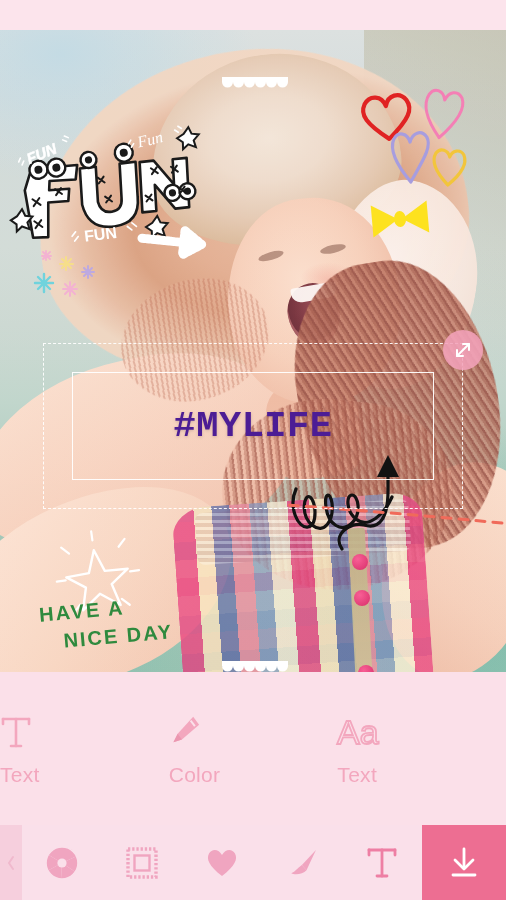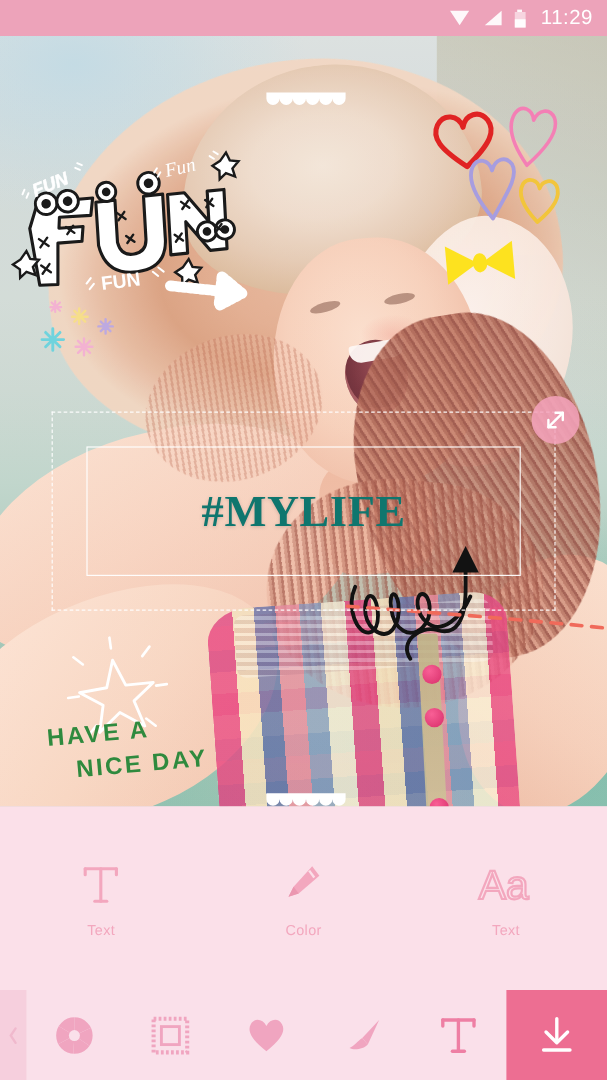--- a/index.html
+++ b/index.html
@@ -233,44 +233,44 @@
   .sel-dashed{
     position:absolute;left:43px;top:313px;width:420px;height:166px;
     border:1.6px dashed rgba(255,255,255,.93);box-sizing:border-box;
   }
   .txt-box{
     position:absolute;left:72px;top:342px;width:362px;height:108px;
     border:1.8px solid rgba(255,255,255,.95);box-sizing:border-box;
     display:flex;align-items:center;justify-content:center;
   }
   .txt-box .label{
-    color:#0f766e;font-size:37px;font-weight:bold;letter-spacing:.5px;
-    font-family:Liberation Serif, serif;
+    color:#4c1d95;font-size:37px;font-weight:bold;letter-spacing:.5px;
+    font-family:Liberation Mono, monospace;
     text-shadow:0 1px 3px rgba(120,90,90,.30);
   }
   .handle{
     position:absolute;left:443px;top:300px;width:40px;height:40px;border-radius:50%;
     background:rgba(243,162,186,.88);
     display:flex;align-items:center;justify-content:center;
   }
 
   
   .toolbar{
     position:absolute;left:0;top:672px;width:506px;height:153px;
     background:#fbe0e9;
     display:flex;align-items:center;
   }
   .tool{
     flex:1;height:100%;
-    display:flex;flex-direction:column;align-items:center;justify-content:center;
+    display:flex;flex-direction:column;align-items:flex-start;justify-content:center;
     gap:9px;
   }
   .tool .gl{height:44px;display:flex;align-items:center;justify-content:center;}
   .tool .tl{
-    color:#f3a7be;font-size:12px;letter-spacing:.3px;
+    color:#f3a7be;font-size:21px;letter-spacing:.3px;
     font-family:"Liberation Sans", sans-serif;
   }
 
   
   .bottomnav{
     position:absolute;left:0;top:825px;width:506px;height:75px;
     background:#fae0ea;display:flex;align-items:stretch;
   }
   .nav-peek{
     width:22px;background:#f6cfdd;position:relative;flex:0 0 22px;
@@ -283,28 +283,20 @@
   .nav-save{
     flex:0 0 84px;background:#ed6e92;
     display:flex;align-items:center;justify-content:center;
   }
 </style>
 </head>
 <body>
 
 <div id="app">
 
-  <div class="statusbar">
-    <div class="sb-icons">
-      <span class="ic-wifi"></span>
-      <span class="ic-signal"></span>
-      <span class="ic-batt"></span>
-    </div>
-    <span class="sb-time">11:29</span>
-  </div>
 
   <div class="canvas">
 
     <div class="bg-sky"></div>
     <div class="bg-right"></div>
     <div class="bg-sea"></div>
     <div class="bg-sea2"></div>
 
     <div class="hat"></div>
     <div class="hat-crown"></div>

